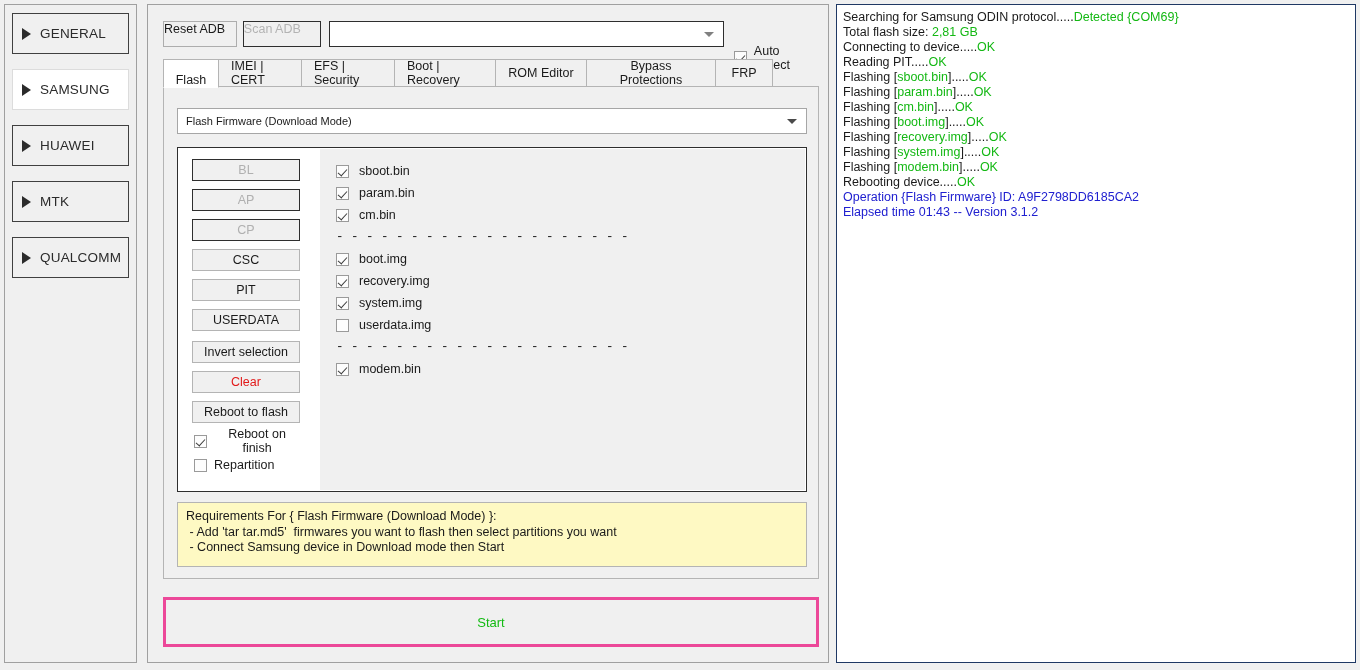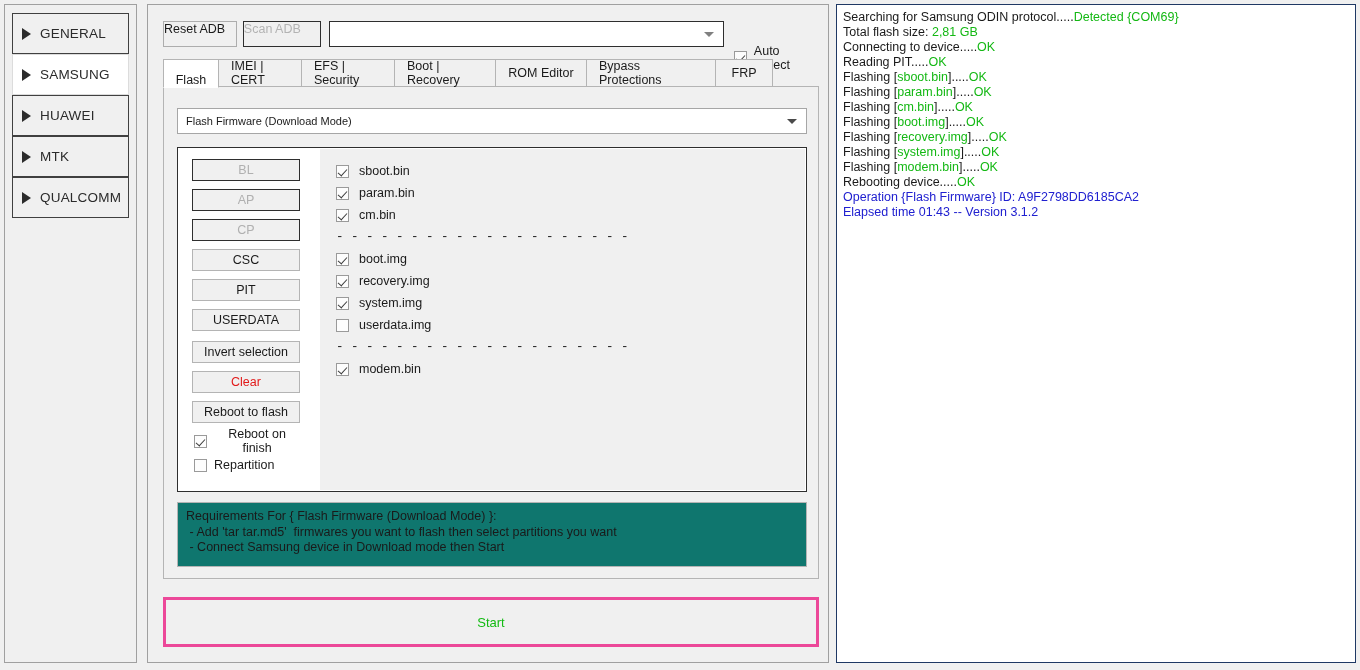--- a/index.html
+++ b/index.html
@@ -21,20 +21,21 @@
     left: 4px; top: 4px;
     width: 133px; height: 659px;
     background: #f0f0f0;
     border: 1px solid #a0a0a0;
     box-sizing: border-box;
     padding: 8px 7px;
   }
   .side-item {
     position: relative;
     height: 41px;
+    margin-bottom: 15px;
     background: #f0f0f0;
     border: 1px solid #404040;
     box-sizing: border-box;
     display: flex;
     align-items: center;
     cursor: default;
   }
   .side-item.active {
     background: #ffffff;
     border: 1px solid #dcdcdc;
@@ -265,21 +266,21 @@
     letter-spacing: 0px;
     font-family: "Liberation Mono", monospace;
     white-space: pre;
   }
 
   
   .reqbox {
     position: absolute;
     left: 13px; top: 415px;
     width: 630px; height: 65px;
-    background: #0f766e;
+    background: #fef9c3;
     border: 1px solid #b4b4b4;
     box-sizing: border-box;
     padding: 6px 8px;
     font-size: 12.5px;
     color: #1a1a1a;
     line-height: 15.5px;
     white-space: pre;
   }
 
   
@@ -370,21 +371,21 @@
         </div>
         <div class="tab" style="width: 94px;">
           <span>EFS | Security</span>
         </div>
         <div class="tab" style="width: 102px;">
           <span>Boot | Recovery</span>
         </div>
         <div class="tab" style="width: 92px;">
           <span>ROM Editor</span>
         </div>
-        <div class="tab" style="width: 130px;">
+        <div class="tab" style="width: 130px; text-align: center;">
           <span>Bypass Protections</span>
         </div>
         <div class="tab" style="width: 58px;">
           <span>FRP</span>
         </div>
       </div>
 
     <div class="tabpage">
 
       <div class="opcombo">

